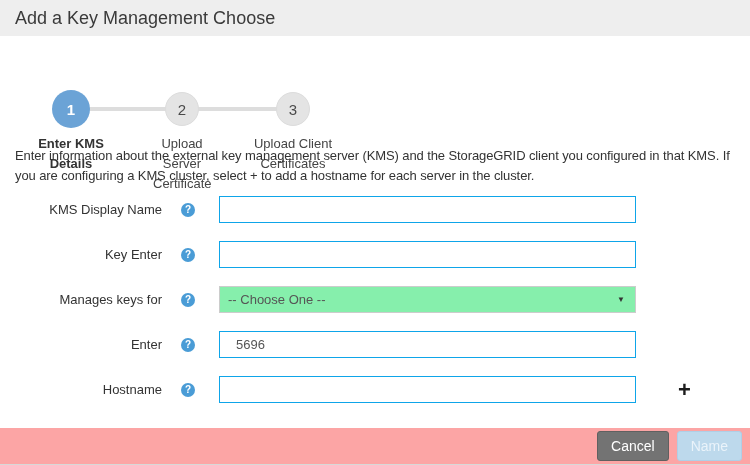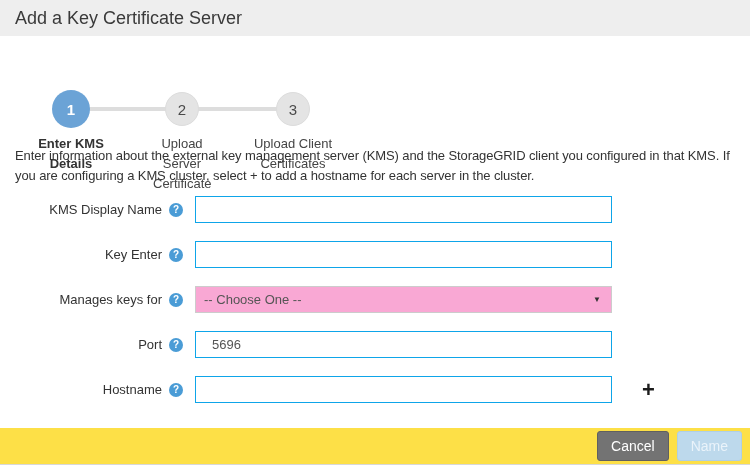--- a/index.html
+++ b/index.html
@@ -49,69 +49,69 @@
   .step-label.s3 { left: 247px; width: 92px; }
 
   
   .description {
     position: absolute; top: 146px; left: 15px; width: 722px;
     font-size: 13px; line-height: 20px; color: #333; letter-spacing: -0.1px;
   }
 
   
   .form { position: absolute; top: 196px; left: 0; width: 750px; }
-  .form-row { display: flex; align-items: center; height: 27px; margin-bottom: 18px; }
+  .form-row { display: flex; align-items: center; height: 27px; margin-bottom: 18px; gap: 12px; }
   .form-label {
     width: 147px; margin-left: 15px; text-align: right;
     font-size: 13px; color: #333; flex: none;
   }
   .help-icon {
     flex: none; width: 14px; height: 14px; margin-left: 7px; margin-right: 12px;
     background: #4a9cd6; color: #ffffff; border-radius: 50%;
     font-size: 10px; font-weight: bold; line-height: 14px; text-align: center;
     cursor: pointer;
   }
   .text-input {
     flex: none; width: 417px; height: 27px;
     border: 1px solid #0ea5e9; background: #ffffff;
     font-family: "Liberation Sans", sans-serif;
     font-size: 13px; color: #555; padding: 0 16px; outline: none;
   }
   .select-box {
     flex: none; width: 417px; height: 27px;
-    border: 1px solid #cccccc; background: #f9a8d4;
+    border: 1px solid #cccccc; background: #86efac;
     display: flex; align-items: center; justify-content: space-between;
     font-size: 13px; color: #555; padding: 0 10px 0 8px; cursor: pointer;
   }
   .caret { font-size: 8px; color: #333; }
   .add-btn {
     flex: none; margin-left: 30px;
     font-size: 22px; font-weight: bold; color: #1c1c1c;
     line-height: 20px; cursor: pointer;
   }
 
   
   .footer {
     position: absolute; left: 0; bottom: 0; width: 750px; height: 37px;
-    background: #fde047; border-bottom: 1px solid #d8d8d8;
+    background: #fca5a5; border-bottom: 1px solid #d8d8d8;
     display: flex; align-items: center; justify-content: flex-end;
     padding-right: 8px; gap: 8px;
   }
   .btn {
     height: 30px; padding: 0 13px; font-family: "Liberation Sans", sans-serif;
     font-size: 14px; border-radius: 3px; cursor: pointer;
   }
   .btn-cancel { background: #737373; border: 1px solid #606060; color: #ffffff; }
   .btn-next { background: #bdd9ec; border: 1px solid #afcfe6; color: #eaf3fa; }
 </style>
 </head>
 <body>
 
 <div class="header">
-  <span class="header-title">Add a Key Certificate Server</span>
+  <span class="header-title">Add a Key Management Choose</span>
 </div>
 
 <div class="wizard">
   <div class="connector c1"></div>
   <div class="connector c2"></div>
   <div class="step-circle active">
     <span>1</span>
   </div>
   <div class="step-circle idle s2">
     <span>2</span>
@@ -143,21 +143,21 @@
   <div class="form-row">
     <div class="form-label">Manages keys for</div>
     <div class="help-icon">?</div>
     <div class="select-box">
       <span>-- Choose One --</span>
       <span class="caret">▼</span>
     </div>
   </div>
 
   <div class="form-row">
-    <div class="form-label">Port</div>
+    <div class="form-label">Enter</div>
     <div class="help-icon">?</div>
     <input class="text-input" type="text" value="5696" style="">
   </div>
 
   <div class="form-row">
     <div class="form-label">Hostname</div>
     <div class="help-icon">?</div>
     <input class="text-input" type="text" value="" style="">
     <div class="add-btn">+</div>
   </div>

